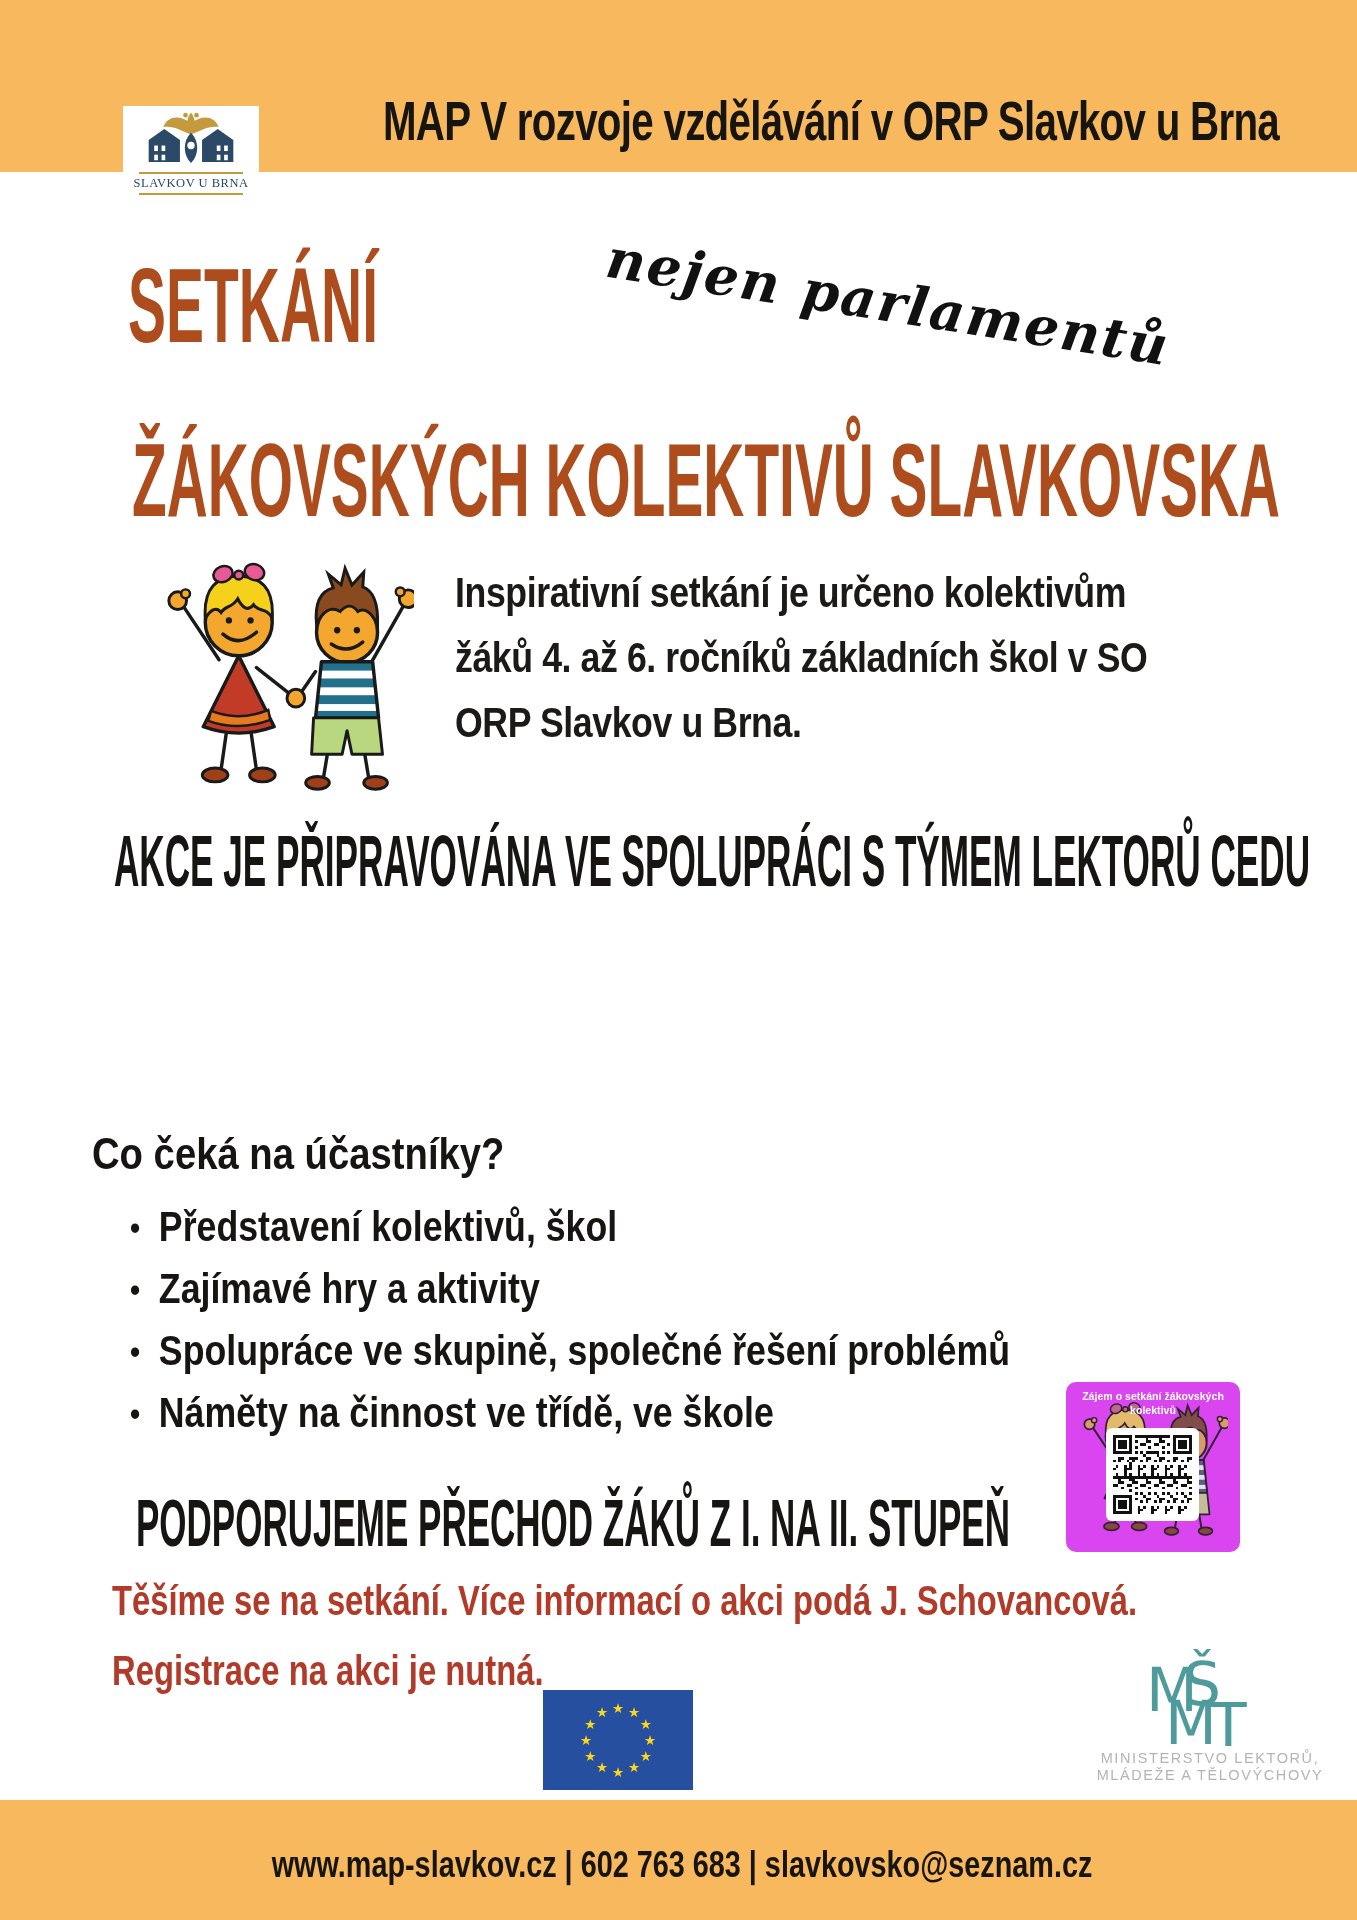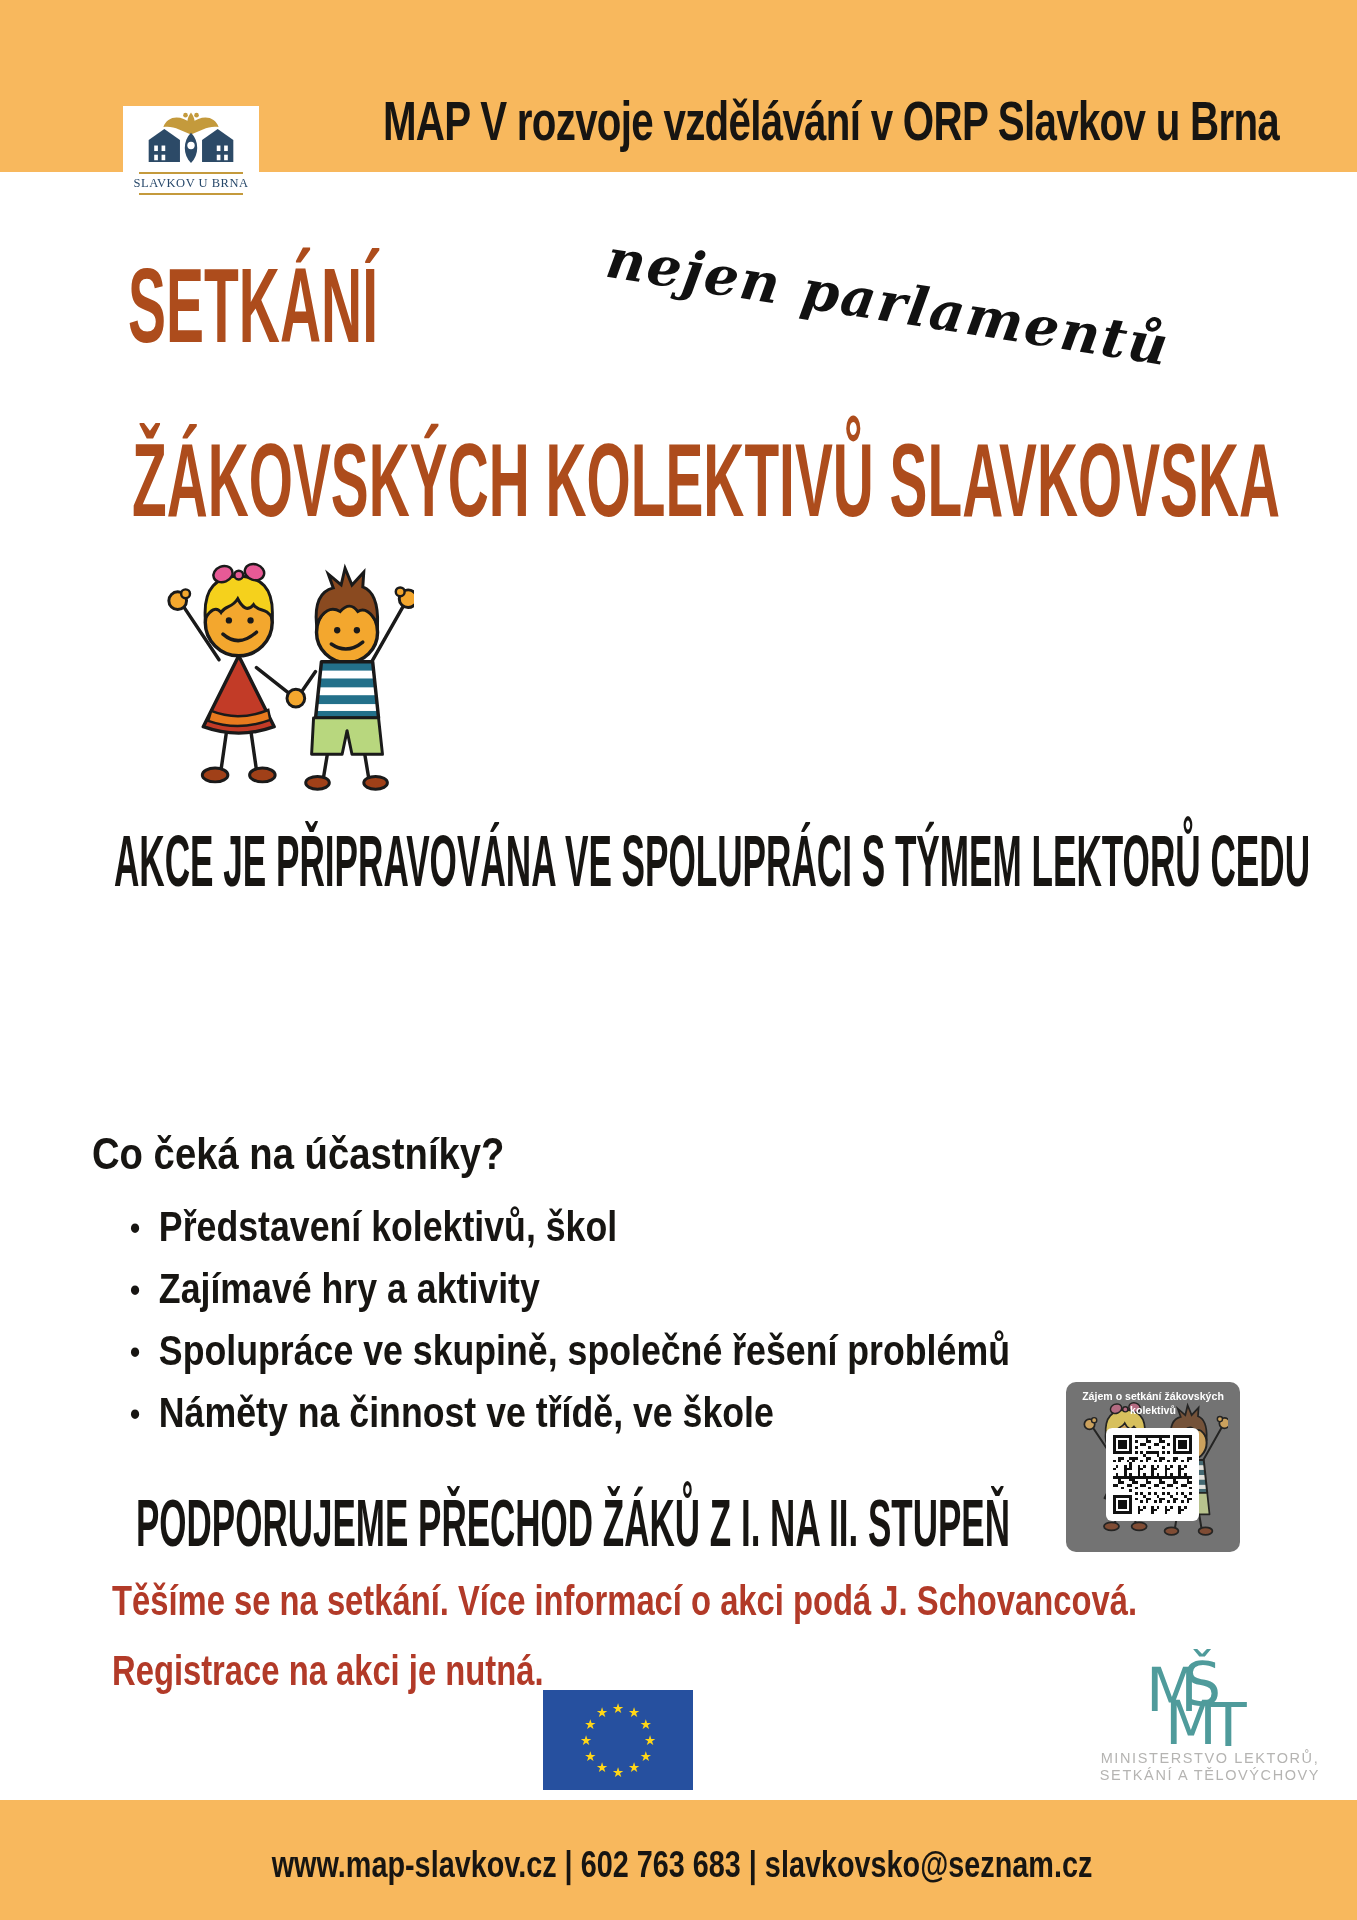--- a/index.html
+++ b/index.html
@@ -35,21 +35,21 @@
     transform:scaleX(.8);transform-origin:left top;}
 
   .agenda-heading{position:absolute;left:92px;top:1128px;font-size:45px;font-weight:bold;color:#171512;
     white-space:nowrap;transform:scaleX(.85);transform-origin:left top;}
 
   .bullets{position:absolute;left:96px;top:1196px;}
   .bullet-row{font-size:42px;font-weight:bold;color:#171512;line-height:62px;white-space:nowrap;
     transform:scaleX(.85);transform-origin:left top;margin-left:34px;}
   .bullet-row .dot{font-size:34px;margin-right:22px;vertical-align:2px;}
 
-  .qr-tile{position:absolute;left:1066px;top:1382px;width:174px;height:170px;background:#737373;border-radius:10px;}
+  .qr-tile{position:absolute;left:1066px;top:1382px;width:174px;height:170px;background:#d946ef;border-radius:10px;}
   .qr-kids{position:absolute;left:12px;top:12px;width:150px;height:150px;opacity:.88;
     filter:grayscale(.25) sepia(.2) brightness(.95);}
   .qr-caption{position:absolute;left:3px;right:3px;top:7px;text-align:center;color:#ffffff;
     font-size:11.5px;line-height:14px;font-weight:bold;transform:scaleX(.92);}
   .qr-box{position:absolute;left:40px;top:46px;width:93px;height:93px;background:#ffffff;border-radius:6px;}
   .qr-box svg{position:absolute;left:7px;top:7px;}
 
   .closing{position:absolute;left:112px;top:1566px;color:#b23a28;}
   .closing div{font-size:42px;font-weight:bold;line-height:70px;white-space:nowrap;
     transform:scaleX(.78);transform-origin:left top;}
@@ -177,20 +177,25 @@
   <div class="script-title">nejen parlamentů</div>
 
   <svg class="h-svg" style="left:120px;top:392px;width:1170px;height:140px">
     <text x="12" y="124" font-size="104" fill="#ad4c1c" textLength="1148" lengthAdjust="spacingAndGlyphs">ŽÁKOVSKÝCH KOLEKTIVŮ SLAVKOVSKA</text>
   </svg>
 
   <svg class="kids-main" viewBox="0 0 260 235">
     <use href="#kids-symbol"></use>
   </svg>
 
+  <div class="intro">
+    <div>Inspirativní setkání je určeno kolektivům</div>
+    <div>žáků 4. až 6. ročníků základních škol v SO</div>
+    <div>ORP Slavkov u Brna.</div>
+  </div>
 
   <svg class="h-svg" style="left:108px;top:806px;width:1215px;height:100px">
     <text x="6" y="80" font-size="72" fill="#171512" textLength="1196" lengthAdjust="spacingAndGlyphs">AKCE JE PŘIPRAVOVÁNA VE SPOLUPRÁCI S TÝMEM LEKTORŮ CEDU</text>
   </svg>
 
 
   <div class="agenda-heading">Co čeká na účastníky?</div>
 
   <div class="bullets">
     <div class="bullet-row"><span class="dot">•</span><span>Představení kolektivů, škol</span></div>
@@ -480,18 +485,18 @@
   </div>
 
   <div class="msmt">
     <span class="m1">M</span>
     <span class="s">Š</span>
     <span class="m2">M</span>
     <span class="t">T</span>
   </div>
   <div class="msmt-caption">
     <div>MINISTERSTVO LEKTORŮ,</div>
-    <div>SETKÁNÍ A TĚLOVÝCHOVY</div>
+    <div>MLÁDEŽE A TĚLOVÝCHOVY</div>
   </div>
 
   <div class="footer-text">www.map-slavkov.cz | 602 763 683 | slavkovsko@seznam.cz</div>
 
 </div>
 
 </body></html>

